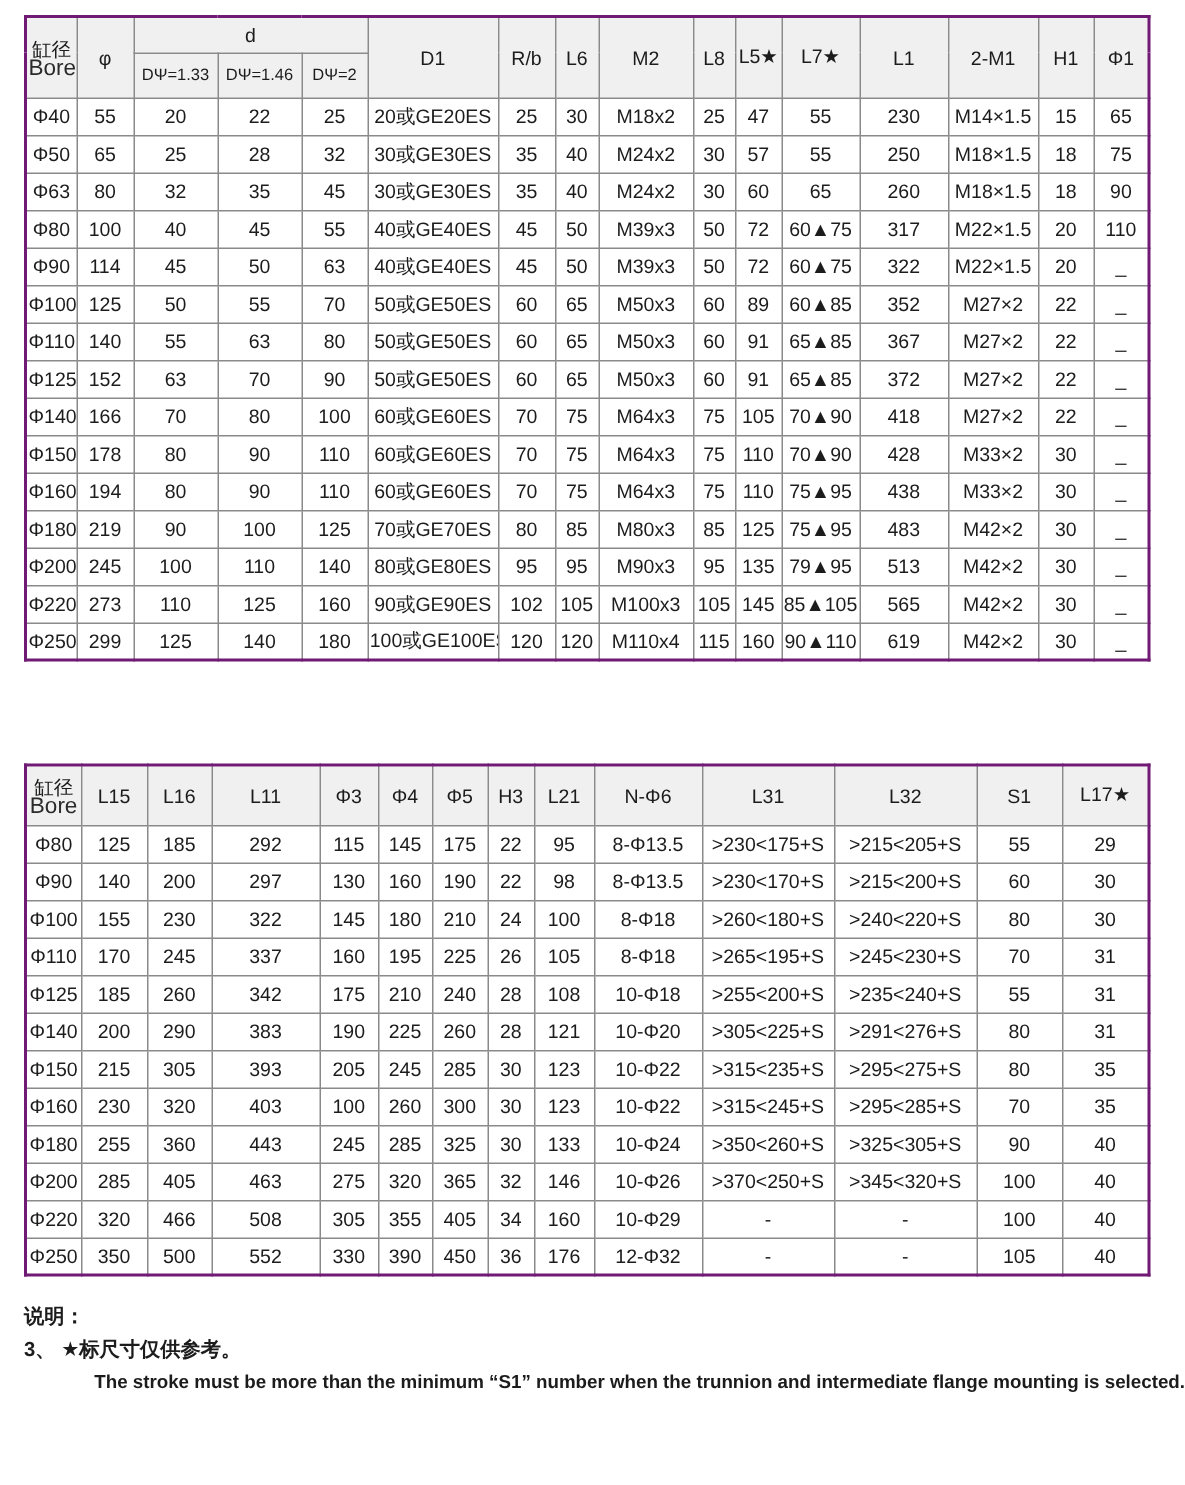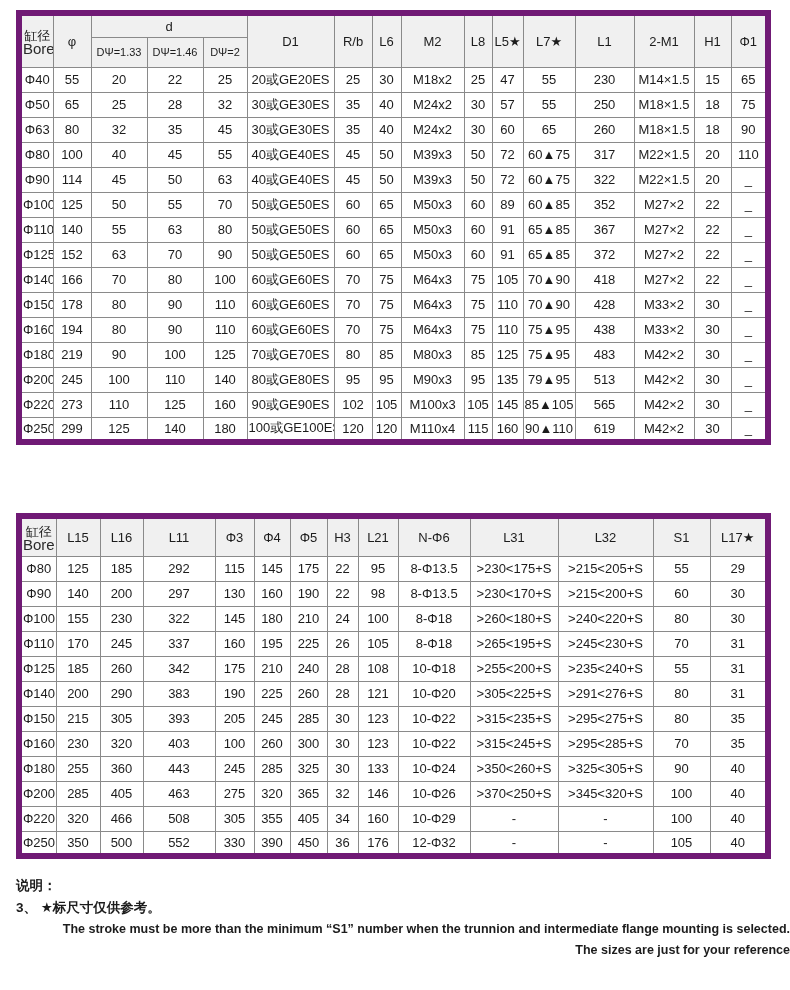--- a/index.html
+++ b/index.html
@@ -9,21 +9,21 @@
     width: 790px; height: 990px;
     font-family: "Liberation Sans", "DejaVu Sans", sans-serif;
     color: #1c1c1c;
   }
   .page { padding: 10px 0 0 16px; }
 
   table {
     border-collapse: collapse;
     table-layout: fixed;
     width: 749px;
-    border: 6px solid #701a75;
+    border: 2px solid #701a75;
   }
   th, td {
     border: 1px solid #8a8a8a;
     text-align: center;
     vertical-align: middle;
     font-weight: 400;
     padding: 0 1px;
     overflow: hidden;
     white-space: nowrap;
   }
@@ -599,16 +599,15 @@
           <td>105</td>
           <td>40</td>
         </tr>
       </tbody>
   </table>
 
   <div class="notes">
     <div class="note-title">说明：</div>
     <div class="note-cn">3、 ★标尺寸仅供参考。</div>
     <div class="note-en">The stroke must be more than the minimum “S1” number when the  trunnion and intermediate flange mounting is selected.</div>
-    <div class="note-en">The sizes are just for your reference</div>
   </div>
 
 </div>
 
 </body></html>

